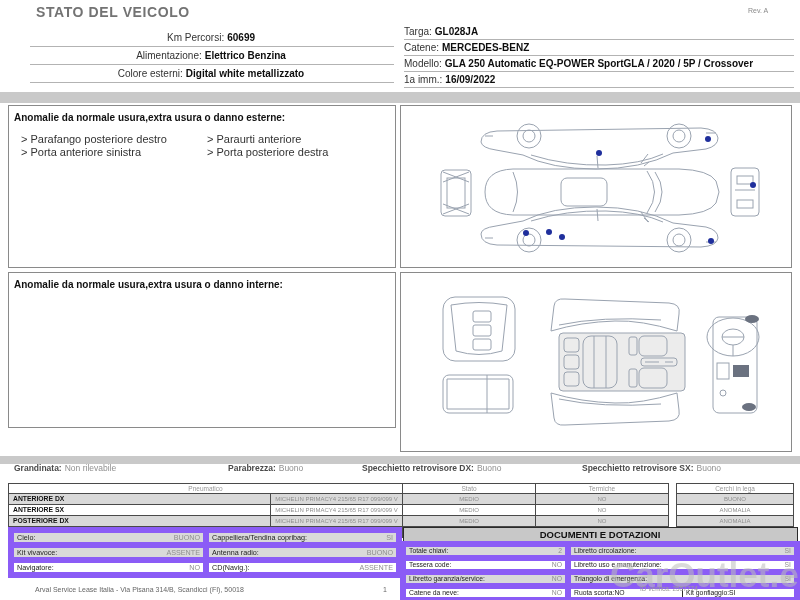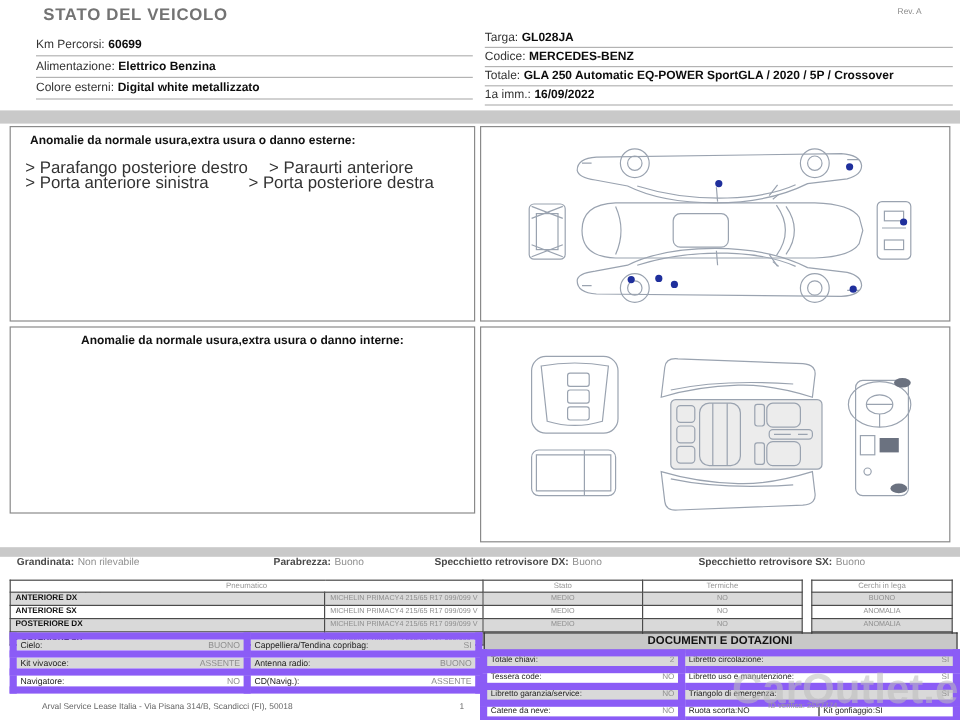--- a/index.html
+++ b/index.html
@@ -5,40 +5,40 @@
   html,body{margin:0;padding:0;}
   body{
     width:800px;height:600px;position:relative;overflow:hidden;
     background:#ffffff;font-family:"Liberation Sans",sans-serif;color:#222;
   }
   .abs{position:absolute;}
   
   .title{left:36px;top:4px;font-size:14px;font-weight:bold;color:#737373;letter-spacing:.6px;}
   .rev{left:748px;top:7px;font-size:7px;color:#8a8a8a;}
   .fields{font-size:10px;}
-  .fields-left{left:30px;top:29px;width:364px;}
+  .fields-left{left:30px;top:29px;width:364px;text-align:center;}
   .fields-right{left:404px;top:24px;width:390px;}
   .hdr-row{display:block;border-bottom:1px solid #b3b3b3;padding:2px 2px 2px 0;line-height:11px;}
   .fields-left .hdr-row{padding:3px 2px 3px 0;}
   .hdr-row .lbl{color:#333;}
   .hdr-row .val{font-weight:bold;color:#0d0d0d;margin-left:3px;}
   
   .band{left:0;width:800px;background:#c9c9c9;}
   .band1{top:92px;height:11px;}
   .band2{top:456px;height:8px;}
   
   .panel{border:1px solid #8a8a8a;background:#fff;box-sizing:border-box;}
   .ext-text{left:8px;top:105px;width:388px;height:163px;}
   .ext-diag{left:400px;top:105px;width:392px;height:163px;}
-  .int-text{left:8px;top:272px;width:388px;height:156px;text-align:center;}
+  .int-text{left:8px;top:272px;width:388px;height:156px;}
   .int-diag{left:400px;top:272px;width:392px;height:180px;}
-  .panel-heading{font-size:10px;font-weight:bold;color:#111;margin:6px 16px 4px;}
-  .anom-col{position:absolute;top:27px;font-size:14px;color:#333;line-height:13px;}
+  .panel-heading{font-size:10px;font-weight:bold;color:#111;margin:6px 5px 4px;}
+  .anom-col{position:absolute;top:27px;font-size:11px;color:#333;line-height:13px;}
   .anom-col1{left:12px;}
-  .anom-col2{left:198px;text-align:center;}
+  .anom-col2{left:198px;}
   
   .cond{position:absolute;font-size:8.5px;line-height:9px;white-space:nowrap;}
   .cond .cl{color:#4a4a4a;font-weight:bold;}
   .cond .cv{color:#8f8f8f;margin-left:3px;}
   
   table{border-collapse:collapse;table-layout:fixed;}
   .tires{position:absolute;}
   .tires-main{left:8px;top:483px;width:660px;}
   .tires-cerchi{left:676px;top:483px;width:118px;}
   .tires th{border:1px solid #4a4a4a;font-size:6.5px;font-weight:normal;color:#979797;height:7px;line-height:7px;background:#fff;overflow:hidden;}
@@ -82,24 +82,24 @@
   <div class="hdr-row">
     <span class="lbl">Colore esterni:</span><span class="val">Digital white metallizzato</span>
   </div>
 </div>
 
 <div class="abs fields fields-right">
   <div class="hdr-row">
     <span class="lbl">Targa:</span><span class="val">GL028JA</span>
   </div>
   <div class="hdr-row">
-    <span class="lbl">Codice:</span><span class="val">MERCEDES-BENZ</span>
-  </div>
-  <div class="hdr-row">
-    <span class="lbl">Totale:</span><span class="val">GLA 250 Automatic EQ-POWER SportGLA / 2020 / 5P / Crossover</span>
+    <span class="lbl">Catene:</span><span class="val">MERCEDES-BENZ</span>
+  </div>
+  <div class="hdr-row">
+    <span class="lbl">Modello:</span><span class="val">GLA 250 Automatic EQ-POWER SportGLA / 2020 / 5P / Crossover</span>
   </div>
   <div class="hdr-row">
     <span class="lbl">1a imm.:</span><span class="val">16/09/2022</span>
   </div>
 </div>
 
 <div class="abs band band1"></div>
 
 <div class="abs panel ext-text">
   <div class="panel-heading">Anomalie da normale usura,extra usura o danno esterne:</div>

